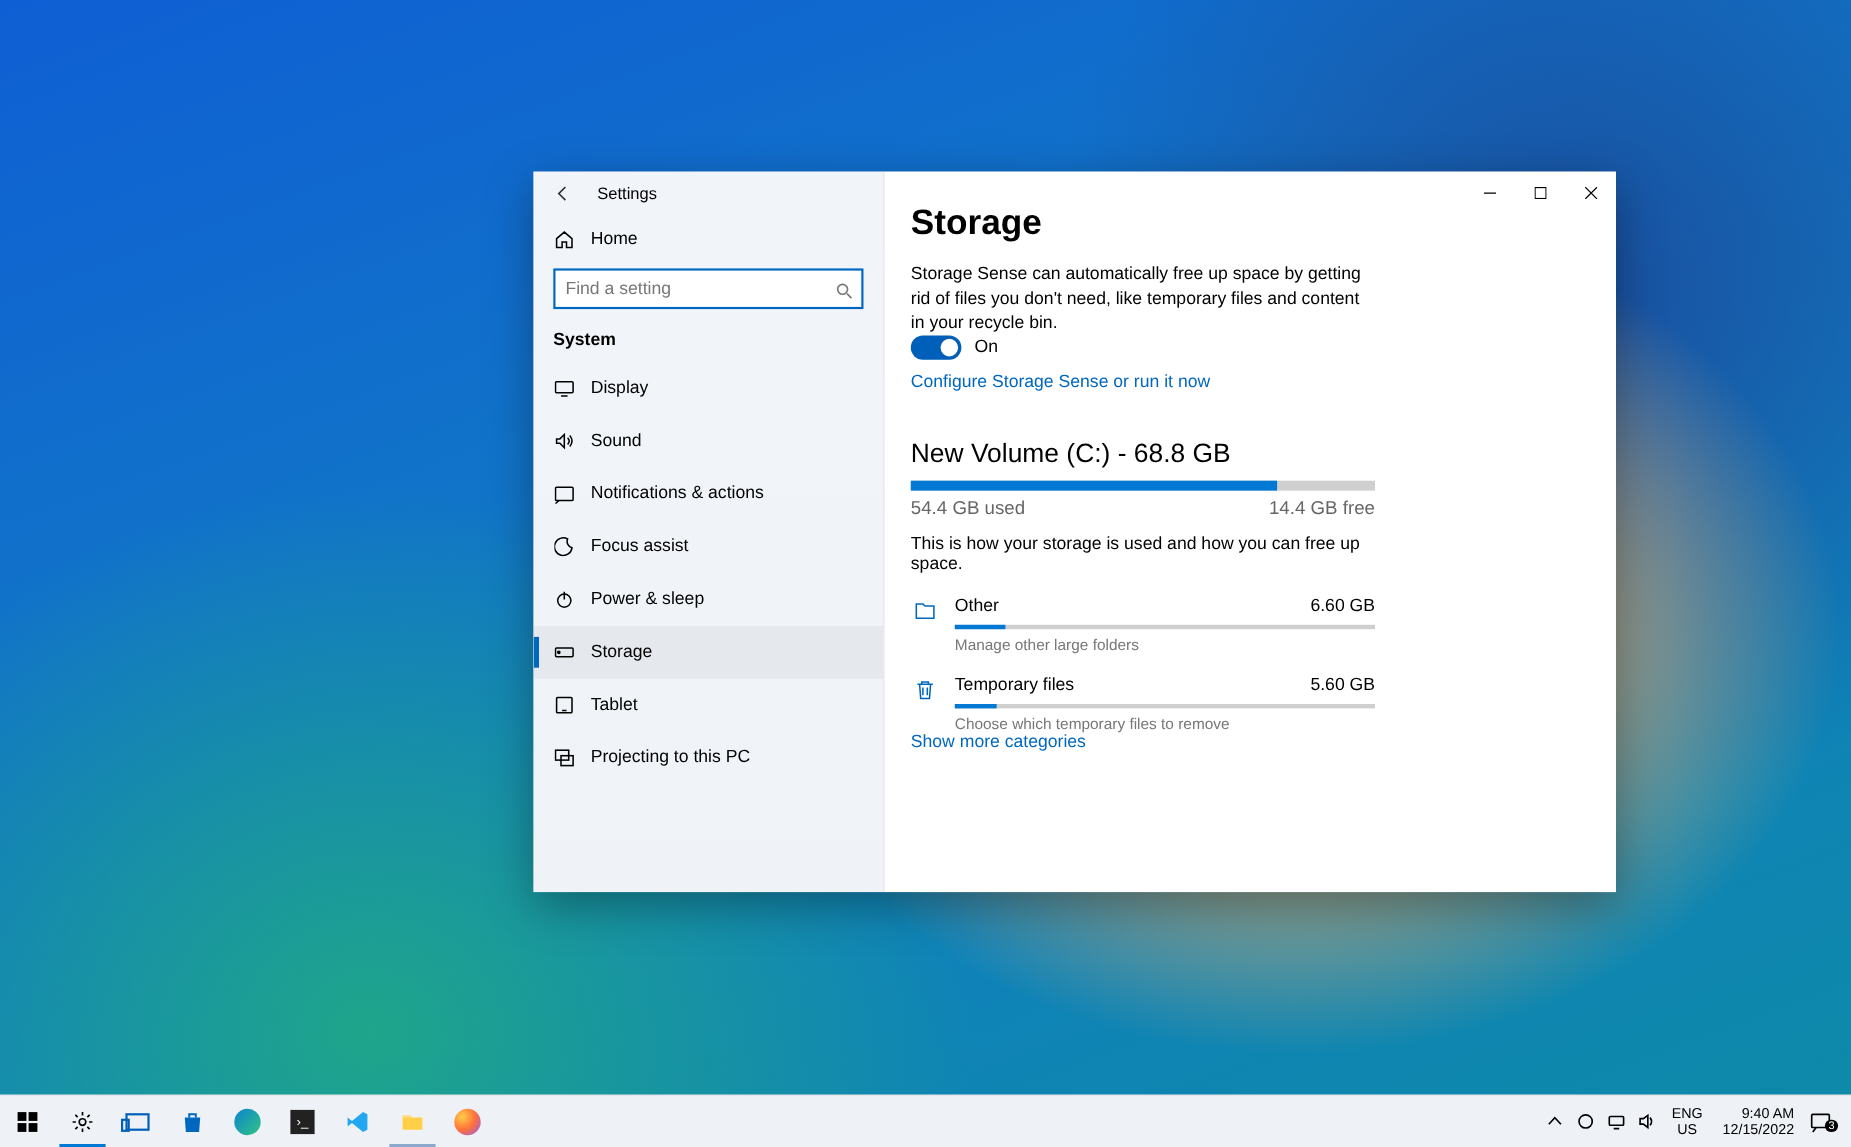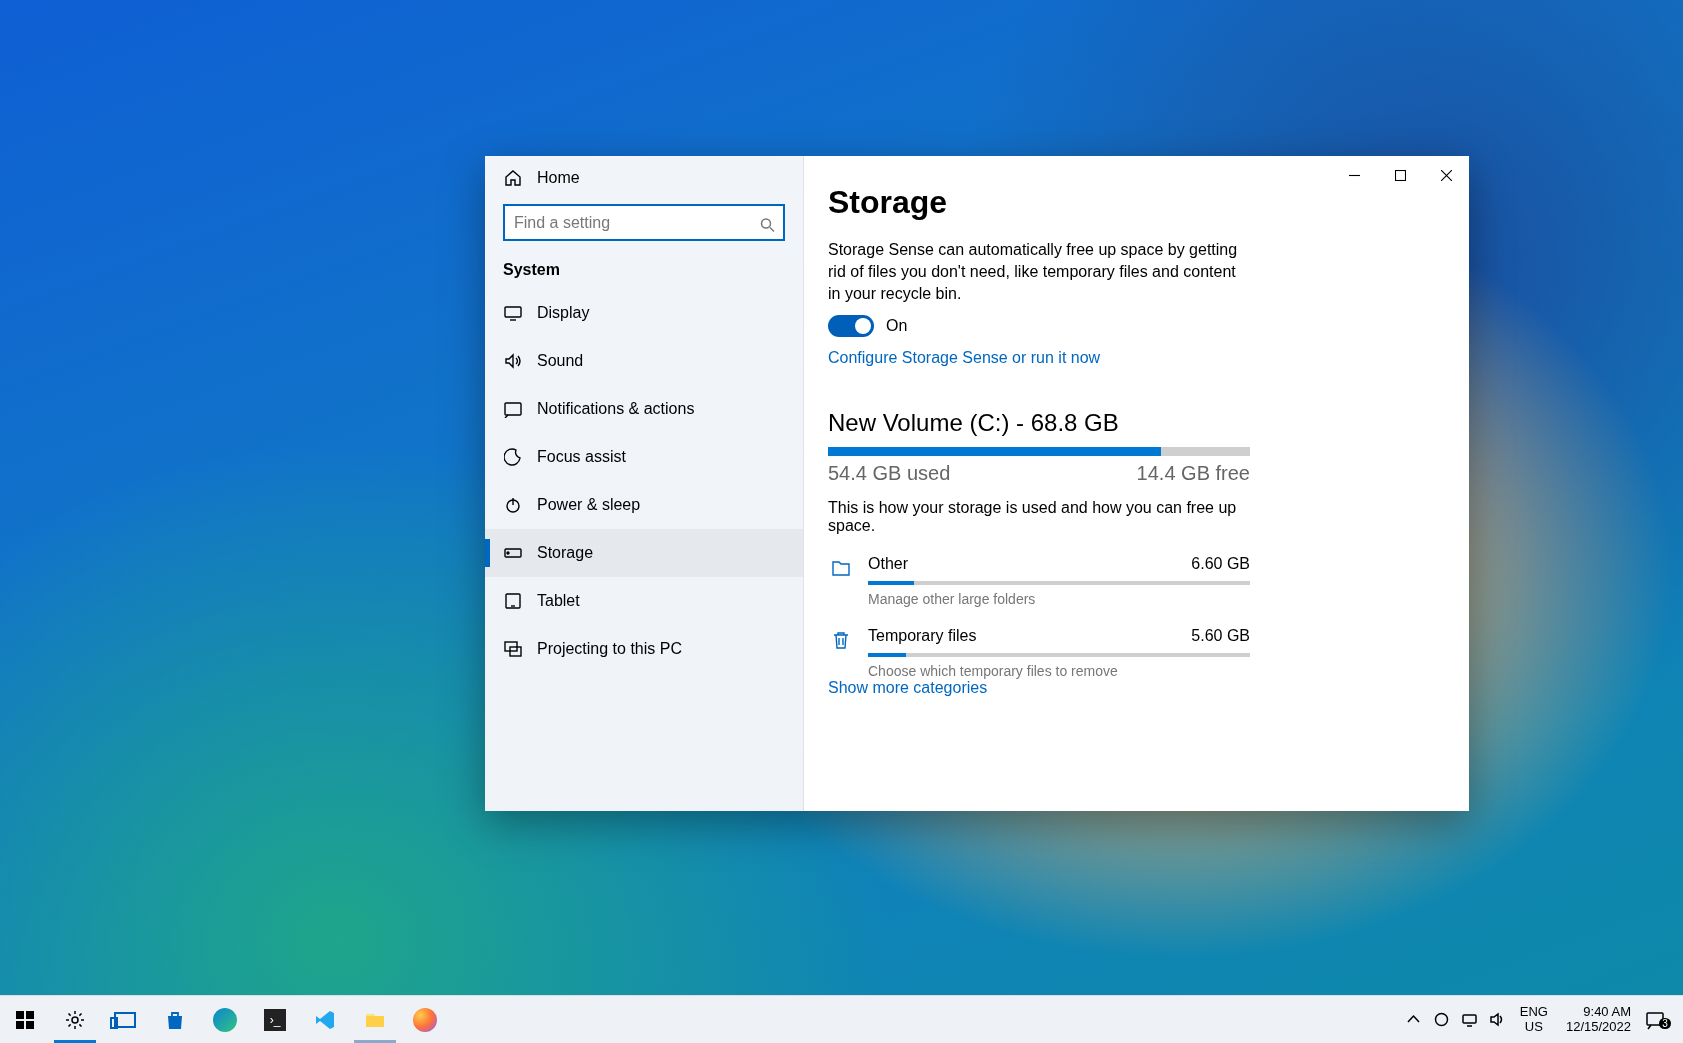--- a/index.html
+++ b/index.html
@@ -97,38 +97,38 @@
   .nav-item.selected { background:rgba(0,0,0,0.045); }
   .nav-item.selected::before {
     content:""; position:absolute; left:0; top:10px; bottom:10px; width:5px; background:#0067c0;
   }
 
   .ico svg { width:18px; height:18px; stroke:#000; fill:none; stroke-width:1.4;}
 
   
   .content-inner { padding: 28px 24px 20px 24px; overflow-y:auto; flex:1; max-width: 470px;}
   .page-title { font-size:32px; font-weight:600; color:#000; margin-bottom:18px;}
-  .desc { font-size:16px; color:#000; line-height:1.38; margin-bottom:10px;}
+  .desc { font-size:16px; color:#000; line-height:1.38; }
   .toggle-row { display:flex; align-items:center; margin-bottom:12px;}
   .toggle {
     width:46px; height:22px; border-radius:11px;
     background:#005fb8; position:relative; cursor:pointer;
     margin-right:12px;
   }
   .toggle::after{
     content:""; position:absolute; right:3px; top:3px;
     width:16px; height:16px; background:#fff; border-radius:50%;
   }
   .toggle-label { font-size:16px; color:#000;}
   .link { color:#0067c0; font-size:16px; cursor:pointer; display:inline-block;}
 
   .vol-title { font-size:24px; color:#000; margin-top:42px; margin-bottom:10px;}
   .volbar { width:100%; height:9px; background:#cfcfcf; position:relative;}
   .volbar-fill { position:absolute; left:0; top:0; bottom:0; background:#0078d4;}
-  .vol-stats { display:flex; justify-content:space-between; font-size:20px; color:#666; margin-top:6px;}
+  .vol-stats { display:flex; justify-content:space-between; font-size:17px; color:#666; margin-top:6px;}
   .vol-hint { font-size:16px; color:#000; margin-top:14px;}
 
   .cat { display:flex; align-items:flex-start; margin-top:20px; cursor:pointer;}
   .cat-ico { width:26px; margin-right:14px; margin-top:2px; display:flex; align-items:center; justify-content:center;}
   .cat-ico svg { width:22px; height:22px; stroke:#0067c0; fill:none; stroke-width:1.4;}
   .cat-body { flex:1;}
   .cat-head { display:flex; justify-content:space-between; font-size:16px; color:#000;}
   .cat-bar { width:100%; height:4px; background:#cfcfcf; margin-top:8px; position:relative;}
   .cat-bar-fill { position:absolute; left:0; top:0; bottom:0; background:#0078d4;}
   .cat-sub { font-size:14px; color:#777; margin-top:6px;}
@@ -188,20 +188,28 @@
         </svg>
     </div>
     <div class="win-btn close">
       <svg viewBox="0 0 11 11">
           <path d="M0 0 L11 11 M11 0 L0 11"></path>
         </svg>
     </div>
   </div>
 
   <div class="sidebar">
+    <div class="titlebar">
+      <div class="back-btn">
+        <svg viewBox="0 0 16 16">
+            <path d="M10 2 L4 8 L10 14"></path>
+          </svg>
+      </div>
+      <span>Settings</span>
+    </div>
 
     <div class="home-row">
       <span class="ico">
         <svg viewBox="0 0 18 18">
             <path d="M2 8 L9 2 L16 8 V16 H11 V11 H7 V16 H2 Z"></path>
           </svg>
       </span>
       <span>Home</span>
     </div>
 

